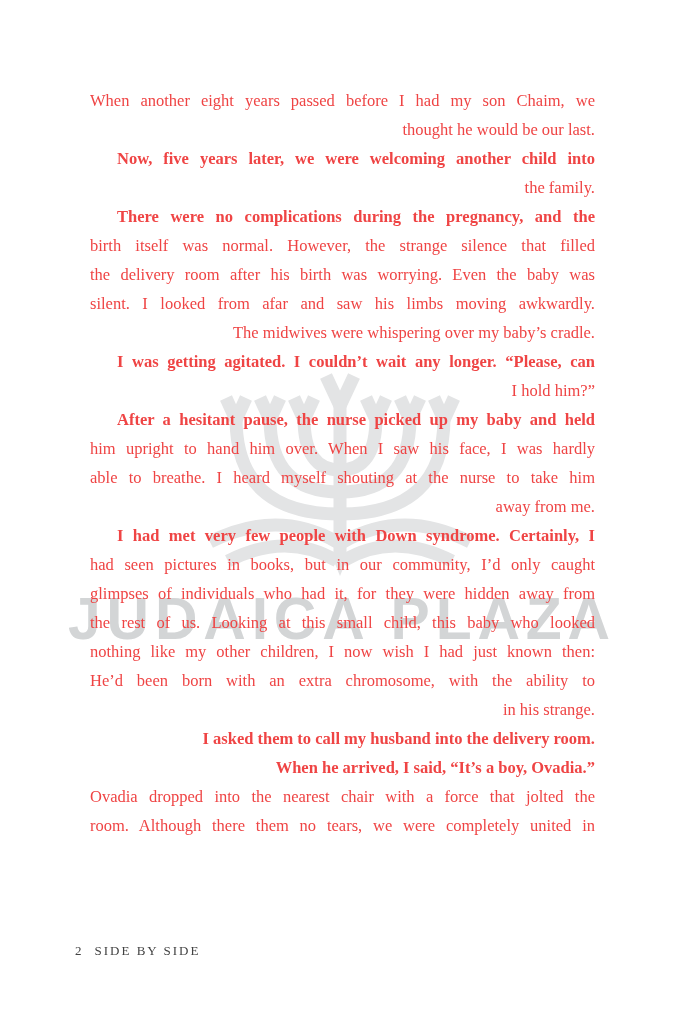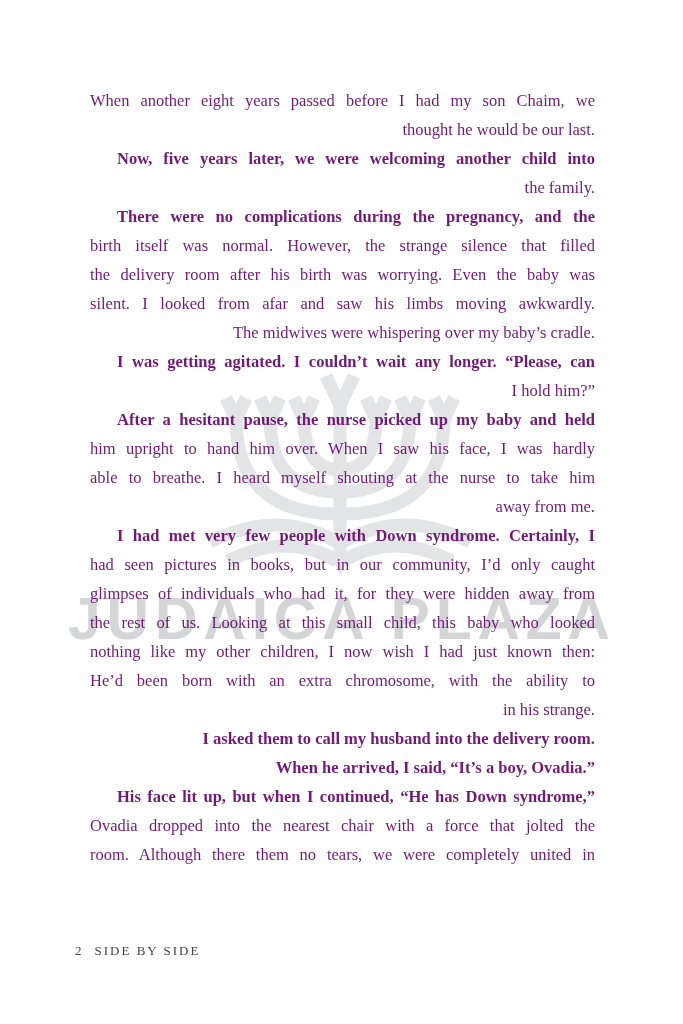--- a/index.html
+++ b/index.html
@@ -15,21 +15,21 @@
   .wm-text{
     position:absolute;top:589px;left:50%;
     transform:translateX(-50%) scaleX(.98);
     font-family:"Liberation Sans",sans-serif;font-weight:bold;
     font-size:60px;line-height:1;letter-spacing:6px;white-space:nowrap;
     color:#d3d5d6;
   }
   
   .body{
     position:absolute;left:90px;top:86px;width:505px;z-index:1;
-    color:#701a75;font-size:16.5px;line-height:29px;
+    color:#ef4444;font-size:16.5px;line-height:29px;
   }
   .line{text-align:right;}
   .line.j{text-align:justify;text-align-last:justify;}
   .line.indent{text-indent:27px;font-weight:bold;}
   
   .footer{
     position:absolute;left:75px;top:944px;z-index:1;
     color:#424242;font-size:13px;line-height:1;
   }
   .pagenum{margin-right:13px;}
@@ -107,21 +107,20 @@
       <div class="line j">He’d been born with an extra chromosome, with the ability to</div>
       <div class="line">in his strange.</div>
     </div>
     <div class="para">
       <div class="line indent">I asked them to call my husband into the delivery room.</div>
     </div>
     <div class="para">
       <div class="line indent">When he arrived, I said, “It’s a boy, Ovadia.”</div>
     </div>
     <div class="para">
-      <div class="line j indent">His face lit up, but when I continued, “He has Down syndrome,”</div>
       <div class="line j">Ovadia dropped into the nearest chair with a force that jolted the</div>
       <div class="line j">room. Although there them no tears, we were completely united in</div>
     </div>
   </article>
 
   <footer class="footer">
     <span class="pagenum">2</span><span class="runtitle">SIDE BY SIDE</span>
   </footer>
 
 </div>

